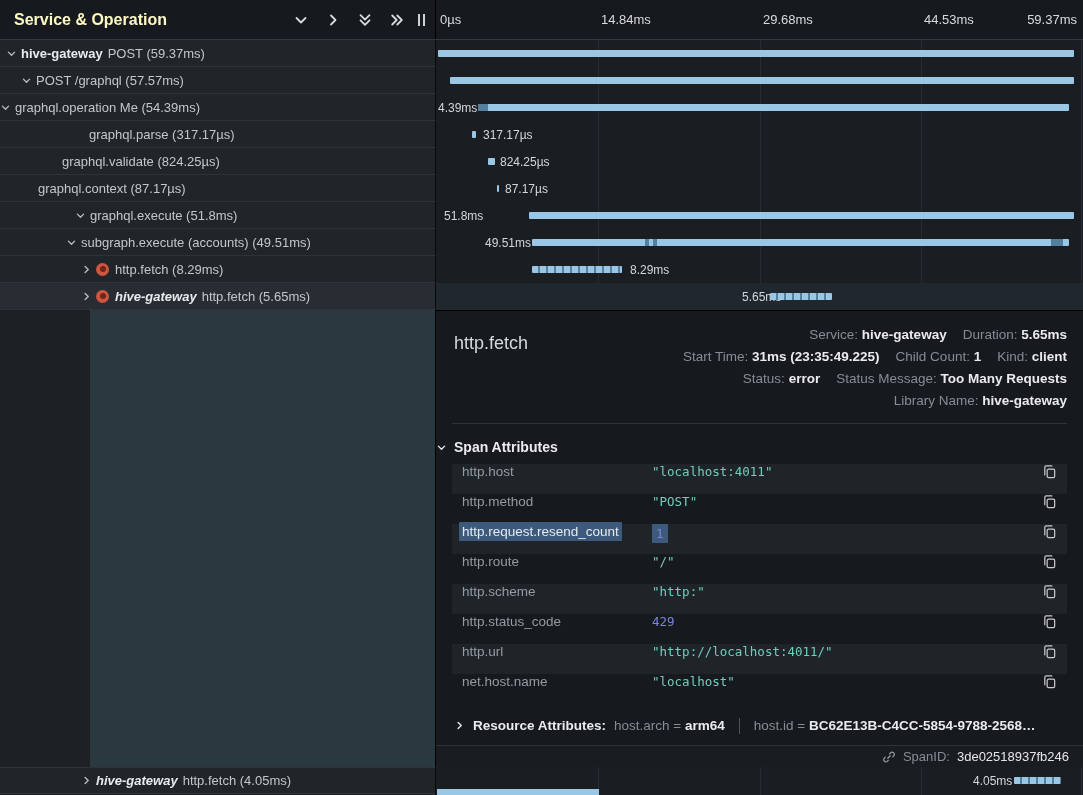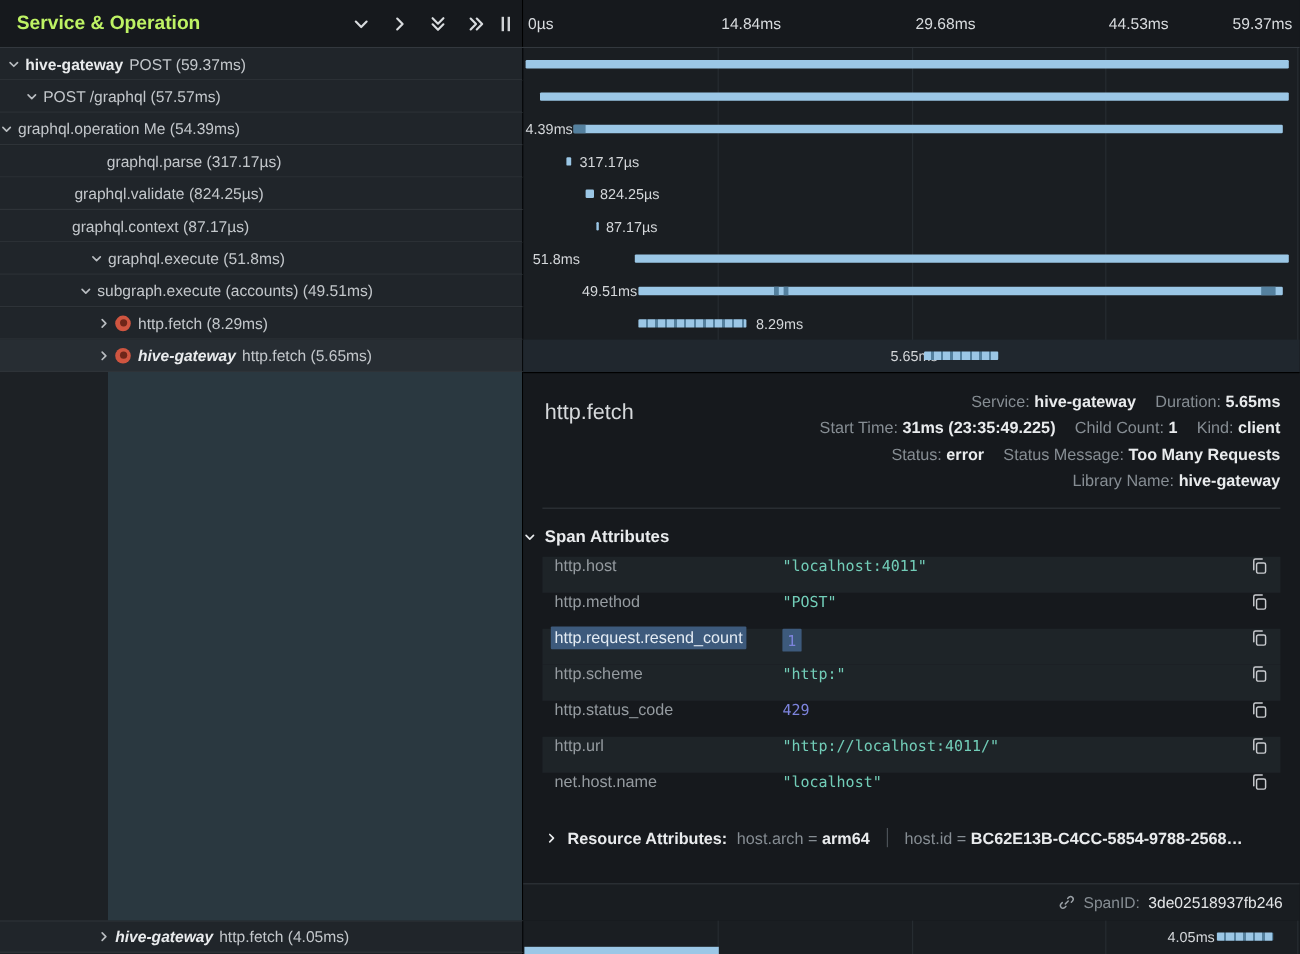--- a/index.html
+++ b/index.html
@@ -3,21 +3,21 @@
 <meta charset="utf-8">
 <style>
   *{box-sizing:border-box;margin:0;padding:0}
   html,body{width:1083px;height:795px;overflow:hidden;background:#16191d;
     font-family:"Liberation Sans",sans-serif;-webkit-font-smoothing:antialiased}
   .app{position:absolute;top:0;left:0;width:1083px;height:795px;background:#1a1e22}
 
   
   .header{position:absolute;top:0;left:0;right:0;height:40px;display:flex;z-index:5;background:#16191d;border-bottom:1px solid #33383e}
   .tree-header{width:436px;flex-shrink:0;display:flex;align-items:center;padding:0 10px 0 14px;border-right:1px solid #000;background:#16191d}
-  .tree-title{font-size:16px;font-weight:700;color:#bef264;white-space:nowrap}
+  .tree-title{font-size:16px;font-weight:700;color:#fef9c3;white-space:nowrap}
   .hdr-icons{margin-left:auto;display:flex;align-items:center;gap:16px}
   .hicon{display:flex;color:#d8dbde;cursor:pointer}
   .resize-handle{display:flex;gap:3px;margin-left:13px;cursor:col-resize}
   .resize-handle i{width:2px;height:12px;background:#cfd2d5}
   .timeline-header{flex:1;position:relative;background:#16191d}
   .tick{position:absolute;top:12px;font-size:13px;color:#d8dbde;white-space:nowrap}
 
   
   .grid{position:absolute;left:436px;top:40px;width:647px;height:755px;z-index:0}
   .gl{position:absolute;top:0;bottom:0;width:1px;background:#262c31}
@@ -191,21 +191,21 @@
       <div class="tree-cell" style="padding-left:62px">
         <span>graphql.validate (824.25µs)</span>
       </div>
       <div class="bar-cell">
         <div class="bar" style="left:52px;width:7px"></div>
         <span class="bar-label" style="left:64px">824.25µs</span>
       </div>
     </div>
 
     <div class="row">
-      <div class="tree-cell" style="padding-left:60px">
+      <div class="tree-cell" style="padding-left:38px">
         <span>graphql.context (87.17µs)</span>
       </div>
       <div class="bar-cell">
         <div class="bar" style="left:61px;width:2px"></div>
         <span class="bar-label" style="left:69px">87.17µs</span>
       </div>
     </div>
 
     <div class="row">
       <div class="tree-cell" style="padding-left:75px">
@@ -349,20 +349,30 @@
       <div class="attr-row alt">
         <span class="attr-key"><span class="key-hl">http.request.resend_count</span></span>
         <span class="attr-val number val-hl">1</span>
         <span class="copy-btn">
             <svg width="15" height="15" viewBox="0 0 16 16">
               <rect x="5.5" y="5.5" width="8" height="9" rx="1.5" fill="none" stroke="currentColor" stroke-width="1.3"></rect>
               <path d="M3 11.5v-8A1.5 1.5 0 0 1 4.5 2h6" fill="none" stroke="currentColor" stroke-width="1.3" stroke-linecap="round"></path>
             </svg>
           </span>
       </div>
+      <div class="attr-row">
+        <span class="attr-key">http.route</span>
+        <span class="attr-val">"/"</span>
+        <span class="copy-btn">
+            <svg width="15" height="15" viewBox="0 0 16 16">
+              <rect x="5.5" y="5.5" width="8" height="9" rx="1.5" fill="none" stroke="currentColor" stroke-width="1.3"></rect>
+              <path d="M3 11.5v-8A1.5 1.5 0 0 1 4.5 2h6" fill="none" stroke="currentColor" stroke-width="1.3" stroke-linecap="round"></path>
+            </svg>
+          </span>
+      </div>
       <div class="attr-row alt">
         <span class="attr-key">http.scheme</span>
         <span class="attr-val">"http:"</span>
         <span class="copy-btn">
             <svg width="15" height="15" viewBox="0 0 16 16">
               <rect x="5.5" y="5.5" width="8" height="9" rx="1.5" fill="none" stroke="currentColor" stroke-width="1.3"></rect>
               <path d="M3 11.5v-8A1.5 1.5 0 0 1 4.5 2h6" fill="none" stroke="currentColor" stroke-width="1.3" stroke-linecap="round"></path>
             </svg>
           </span>
       </div>

